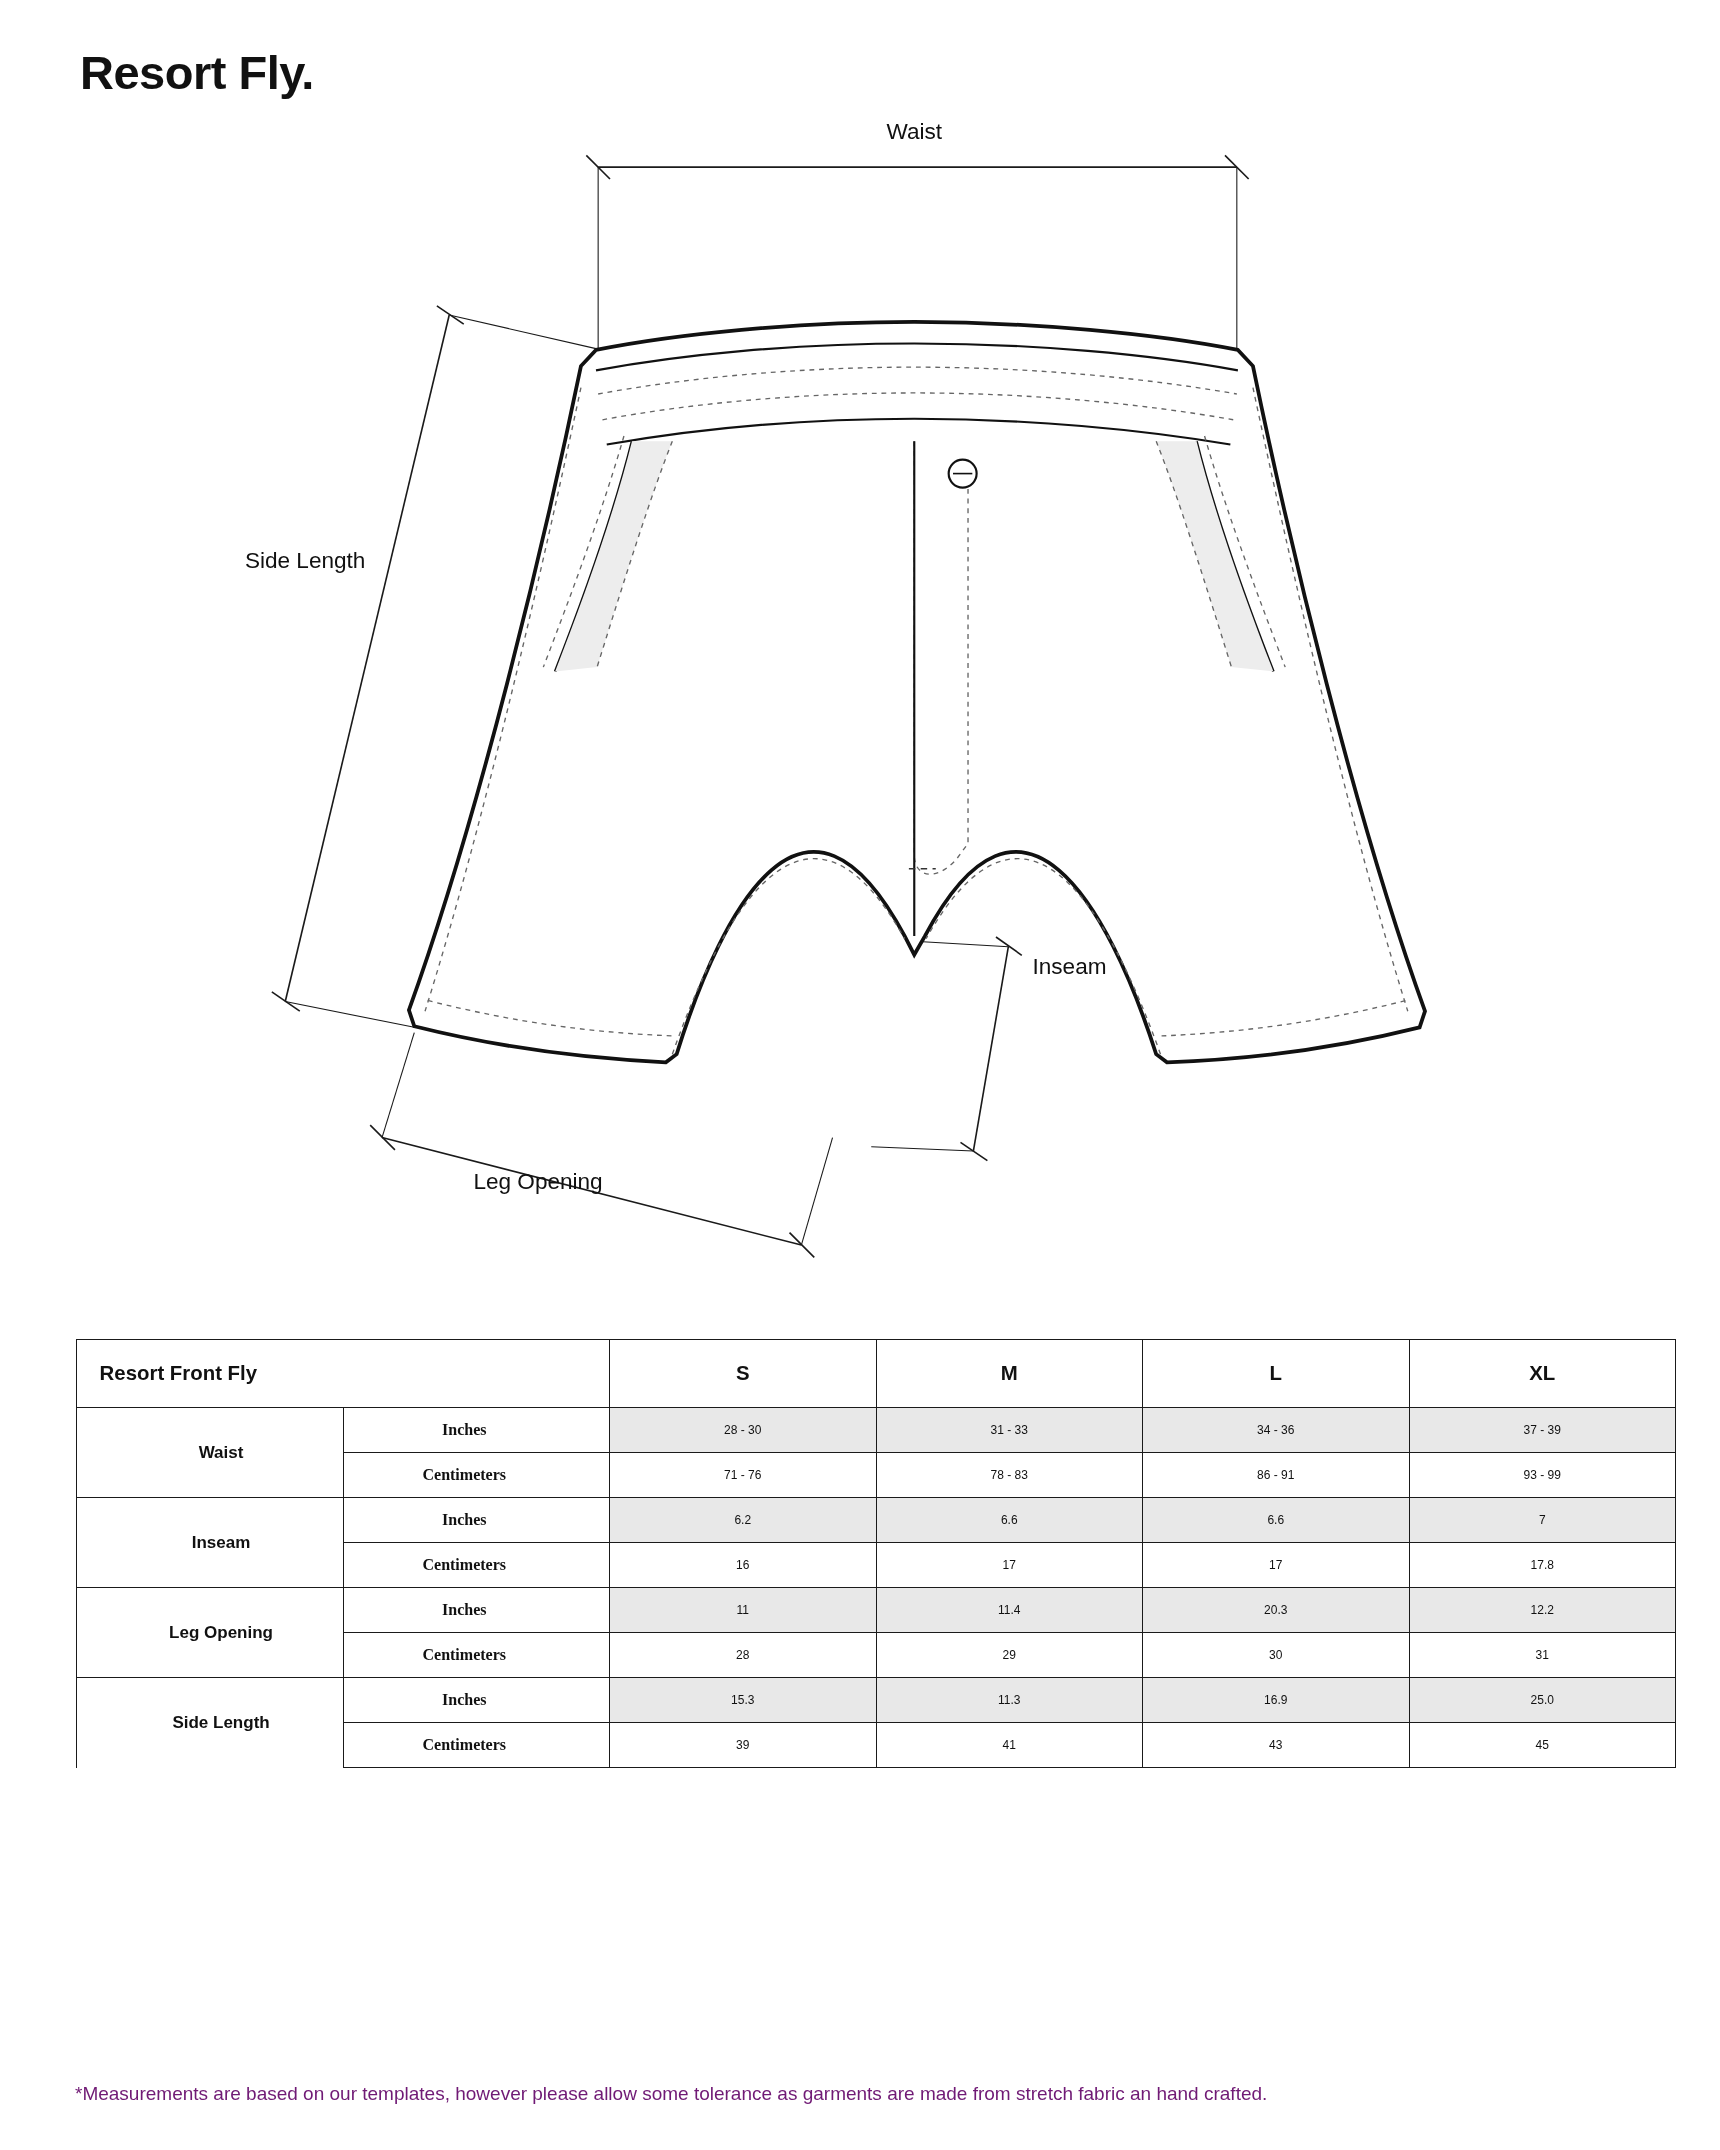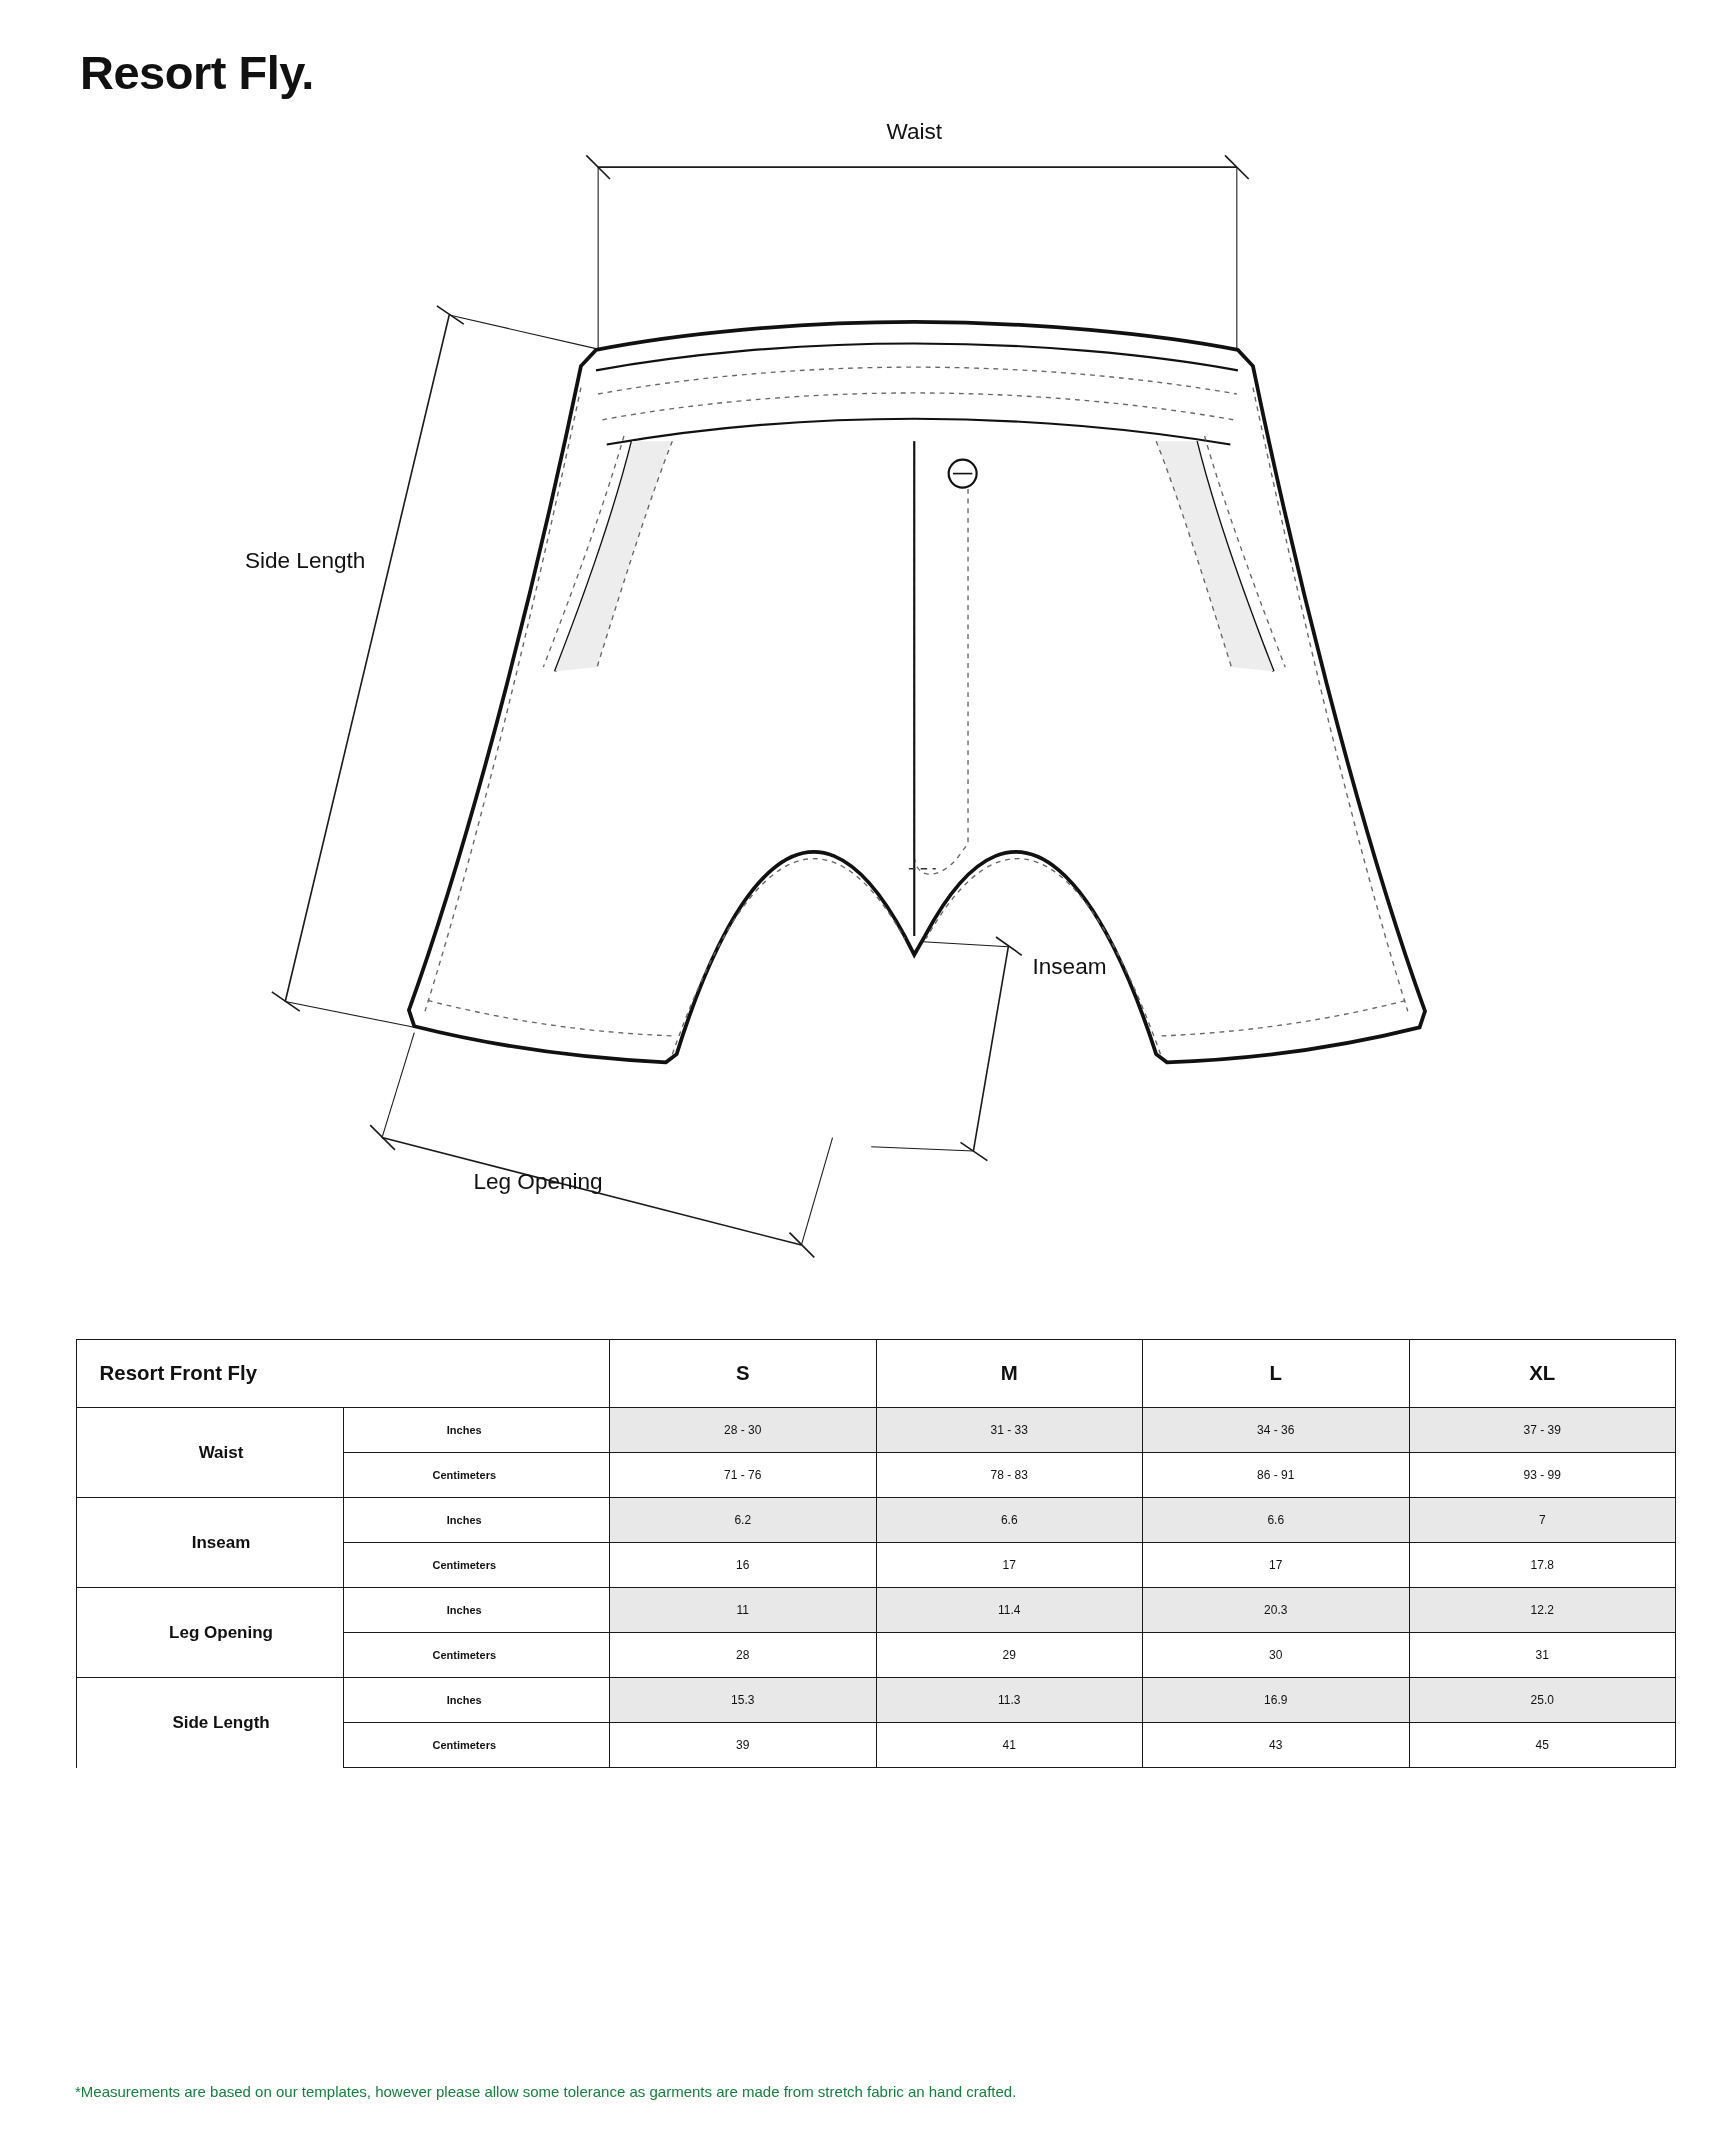--- a/index.html
+++ b/index.html
@@ -77,23 +77,24 @@
   .row-name {
     text-align: left;
     padding-left: 22.6px !important;
     font-size: 17px;
     font-weight: 700;
     width: 290px;
   }
   .unit-cell {
     text-align: right;
     padding-right: 24px !important;
-    font-size: 11px;
+    font-size: 16px;
     font-weight: 700;
     width: 140px;
+    font-family: Liberation Serif, serif;
   }
   .val-cell {
     font-size: 12px;
     font-weight: 400;
   }
   .shade {
     background: #e8e8e8;
   }
   .inner-row-top td.unit-cell,
   .inner-row-top td.val-cell {
@@ -106,22 +107,22 @@
     height: 44px;
   }
   .no-bottom { border-bottom: none !important; }
 
   
   .footnote {
     position: absolute;
     left: 75px;
     top: 2083px;
     width: 1586px;
-    font-size: 15px;
-    color: #15803d;
+    font-size: 19px;
+    color: #701a75;
   }
 
   
   .dlabel {
     font-family: "Liberation Sans", sans-serif;
     font-size: 42px;
     fill: #111111;
   }
 </style>
 </head>

